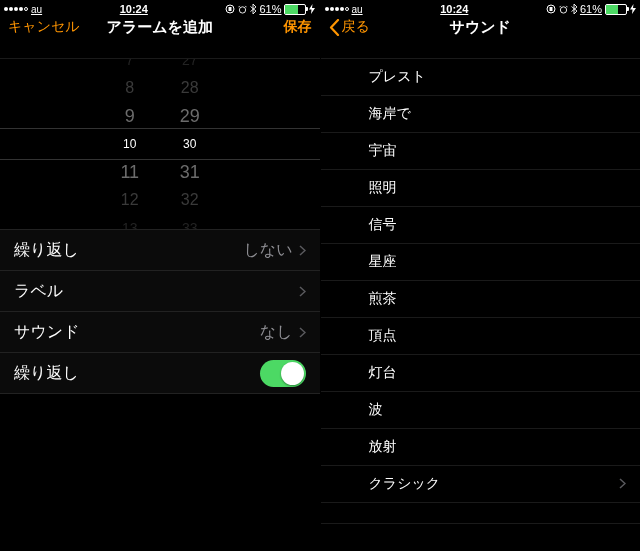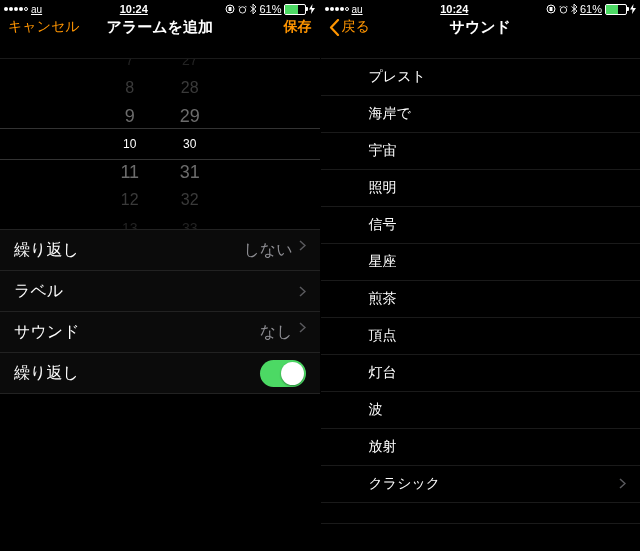--- a/index.html
+++ b/index.html
@@ -140,20 +140,21 @@
     padding: 0 14px 0 14px;
     border-bottom: 0.5px solid #222;
     background: #0b0b0b;
     font-size: 16px;
   }
   .cell.first { border-top: 0.5px solid #222; }
   .cell .label { color: #fff; }
   .cell .value {
     color: #8e8e93;
     display: flex;
+    align-items: center;
     gap: 6px;
   }
   .chevron-right {
     color: #5a5a5e;
   }
   .chevron-right svg { display:block; }
 
   .switch {
     width: 46px; height: 27px;
     border-radius: 14px;

